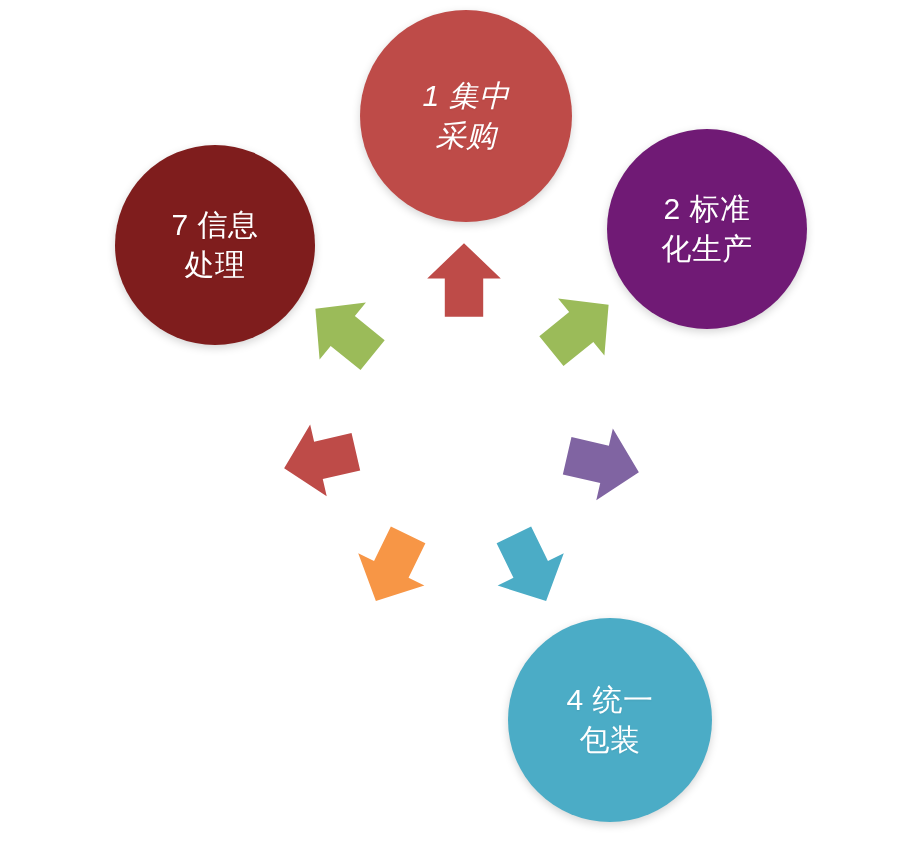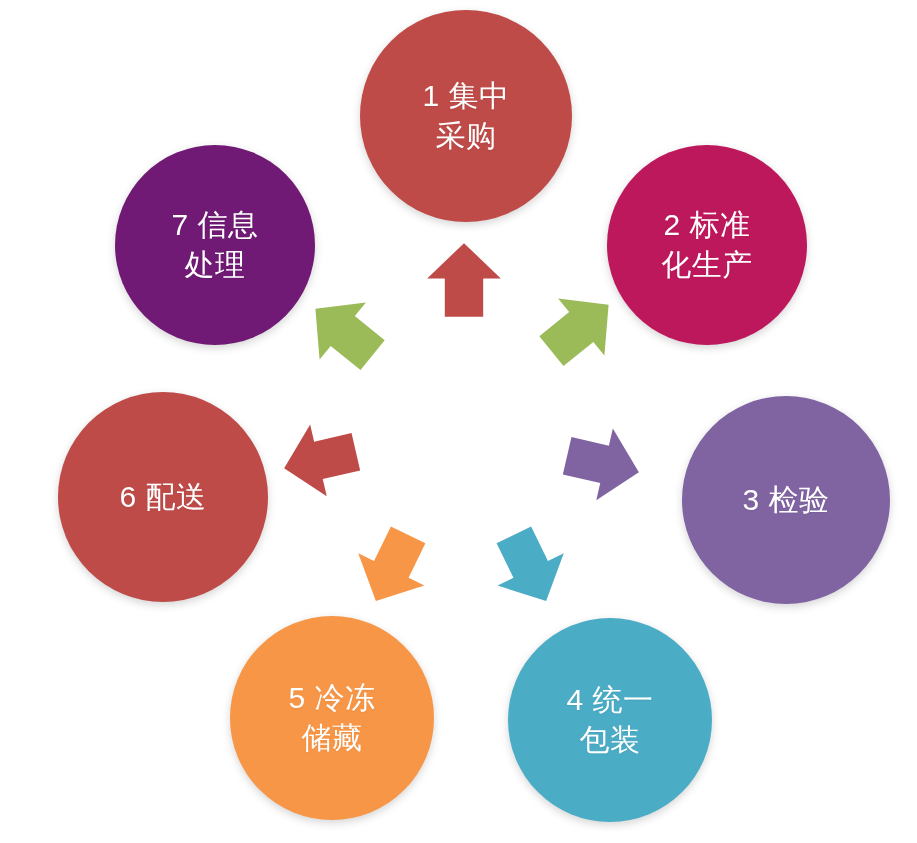--- a/index.html
+++ b/index.html
@@ -90,41 +90,31 @@
     <svg viewBox="0 0 100 100" aria-hidden="true">
       <path d="M50 4 L96 48 L74 48 L74 96 L26 96 L26 48 L4 48 Z" fill="#BE4B48"></path>
     </svg>
   </div>
   <div class="arrow-wrap" style="left: 304px; top: 292px; transform: rotate(309deg);">
     <svg viewBox="0 0 100 100" aria-hidden="true">
       <path d="M50 4 L96 48 L74 48 L74 96 L26 96 L26 48 L4 48 Z" fill="#9BBB59"></path>
     </svg>
   </div>
 
-  <div class="node-circle satellite" style="left: 360px; top: 10px; width: 212px; height: 212px; background: rgb(190, 75, 72);">
+  <div class="node-circle satellite" style="left: 360px; top: 10px; width: 212px; height: 212px; background: rgb(190, 75, 72); font-style: italic;">
     <span class="node-label">1  集中
 采购</span>
   </div>
-  <div class="node-circle satellite" style="left: 607px; top: 145px; width: 200px; height: 200px; background: #be185d;">
+  <div class="node-circle satellite" style="left: 607px; top: 129px; width: 200px; height: 200px; background: #701a75;">
     <span class="node-label">2  标准
 化生产</span>
-  </div>
-  <div class="node-circle satellite" style="left: 682px; top: 396px; width: 208px; height: 208px; background: rgb(128, 100, 162);">
-    <span class="node-label">3  检验</span>
   </div>
   <div class="node-circle satellite" style="left: 508px; top: 618px; width: 204px; height: 204px; background: rgb(75, 172, 198); justify-content: center;">
     <span class="node-label">4  统一
 包装</span>
   </div>
-  <div class="node-circle satellite" style="left: 230px; top: 616px; width: 204px; height: 204px; background: rgb(247, 150, 70);">
-    <span class="node-label">5  冷冻
-储藏</span>
-  </div>
-  <div class="node-circle satellite" style="left: 58px; top: 392px; width: 210px; height: 210px; background: rgb(190, 75, 72);">
-    <span class="node-label">6  配送</span>
-  </div>
-  <div class="node-circle satellite" style="left: 115px; top: 145px; width: 200px; height: 200px; background: #701a75;">
+  <div class="node-circle satellite" style="left: 115px; top: 145px; width: 200px; height: 200px; background: #7f1d1d;">
     <span class="node-label">7  信息
 处理</span>
   </div>
 
 
 </div>
 
 </body></html>

